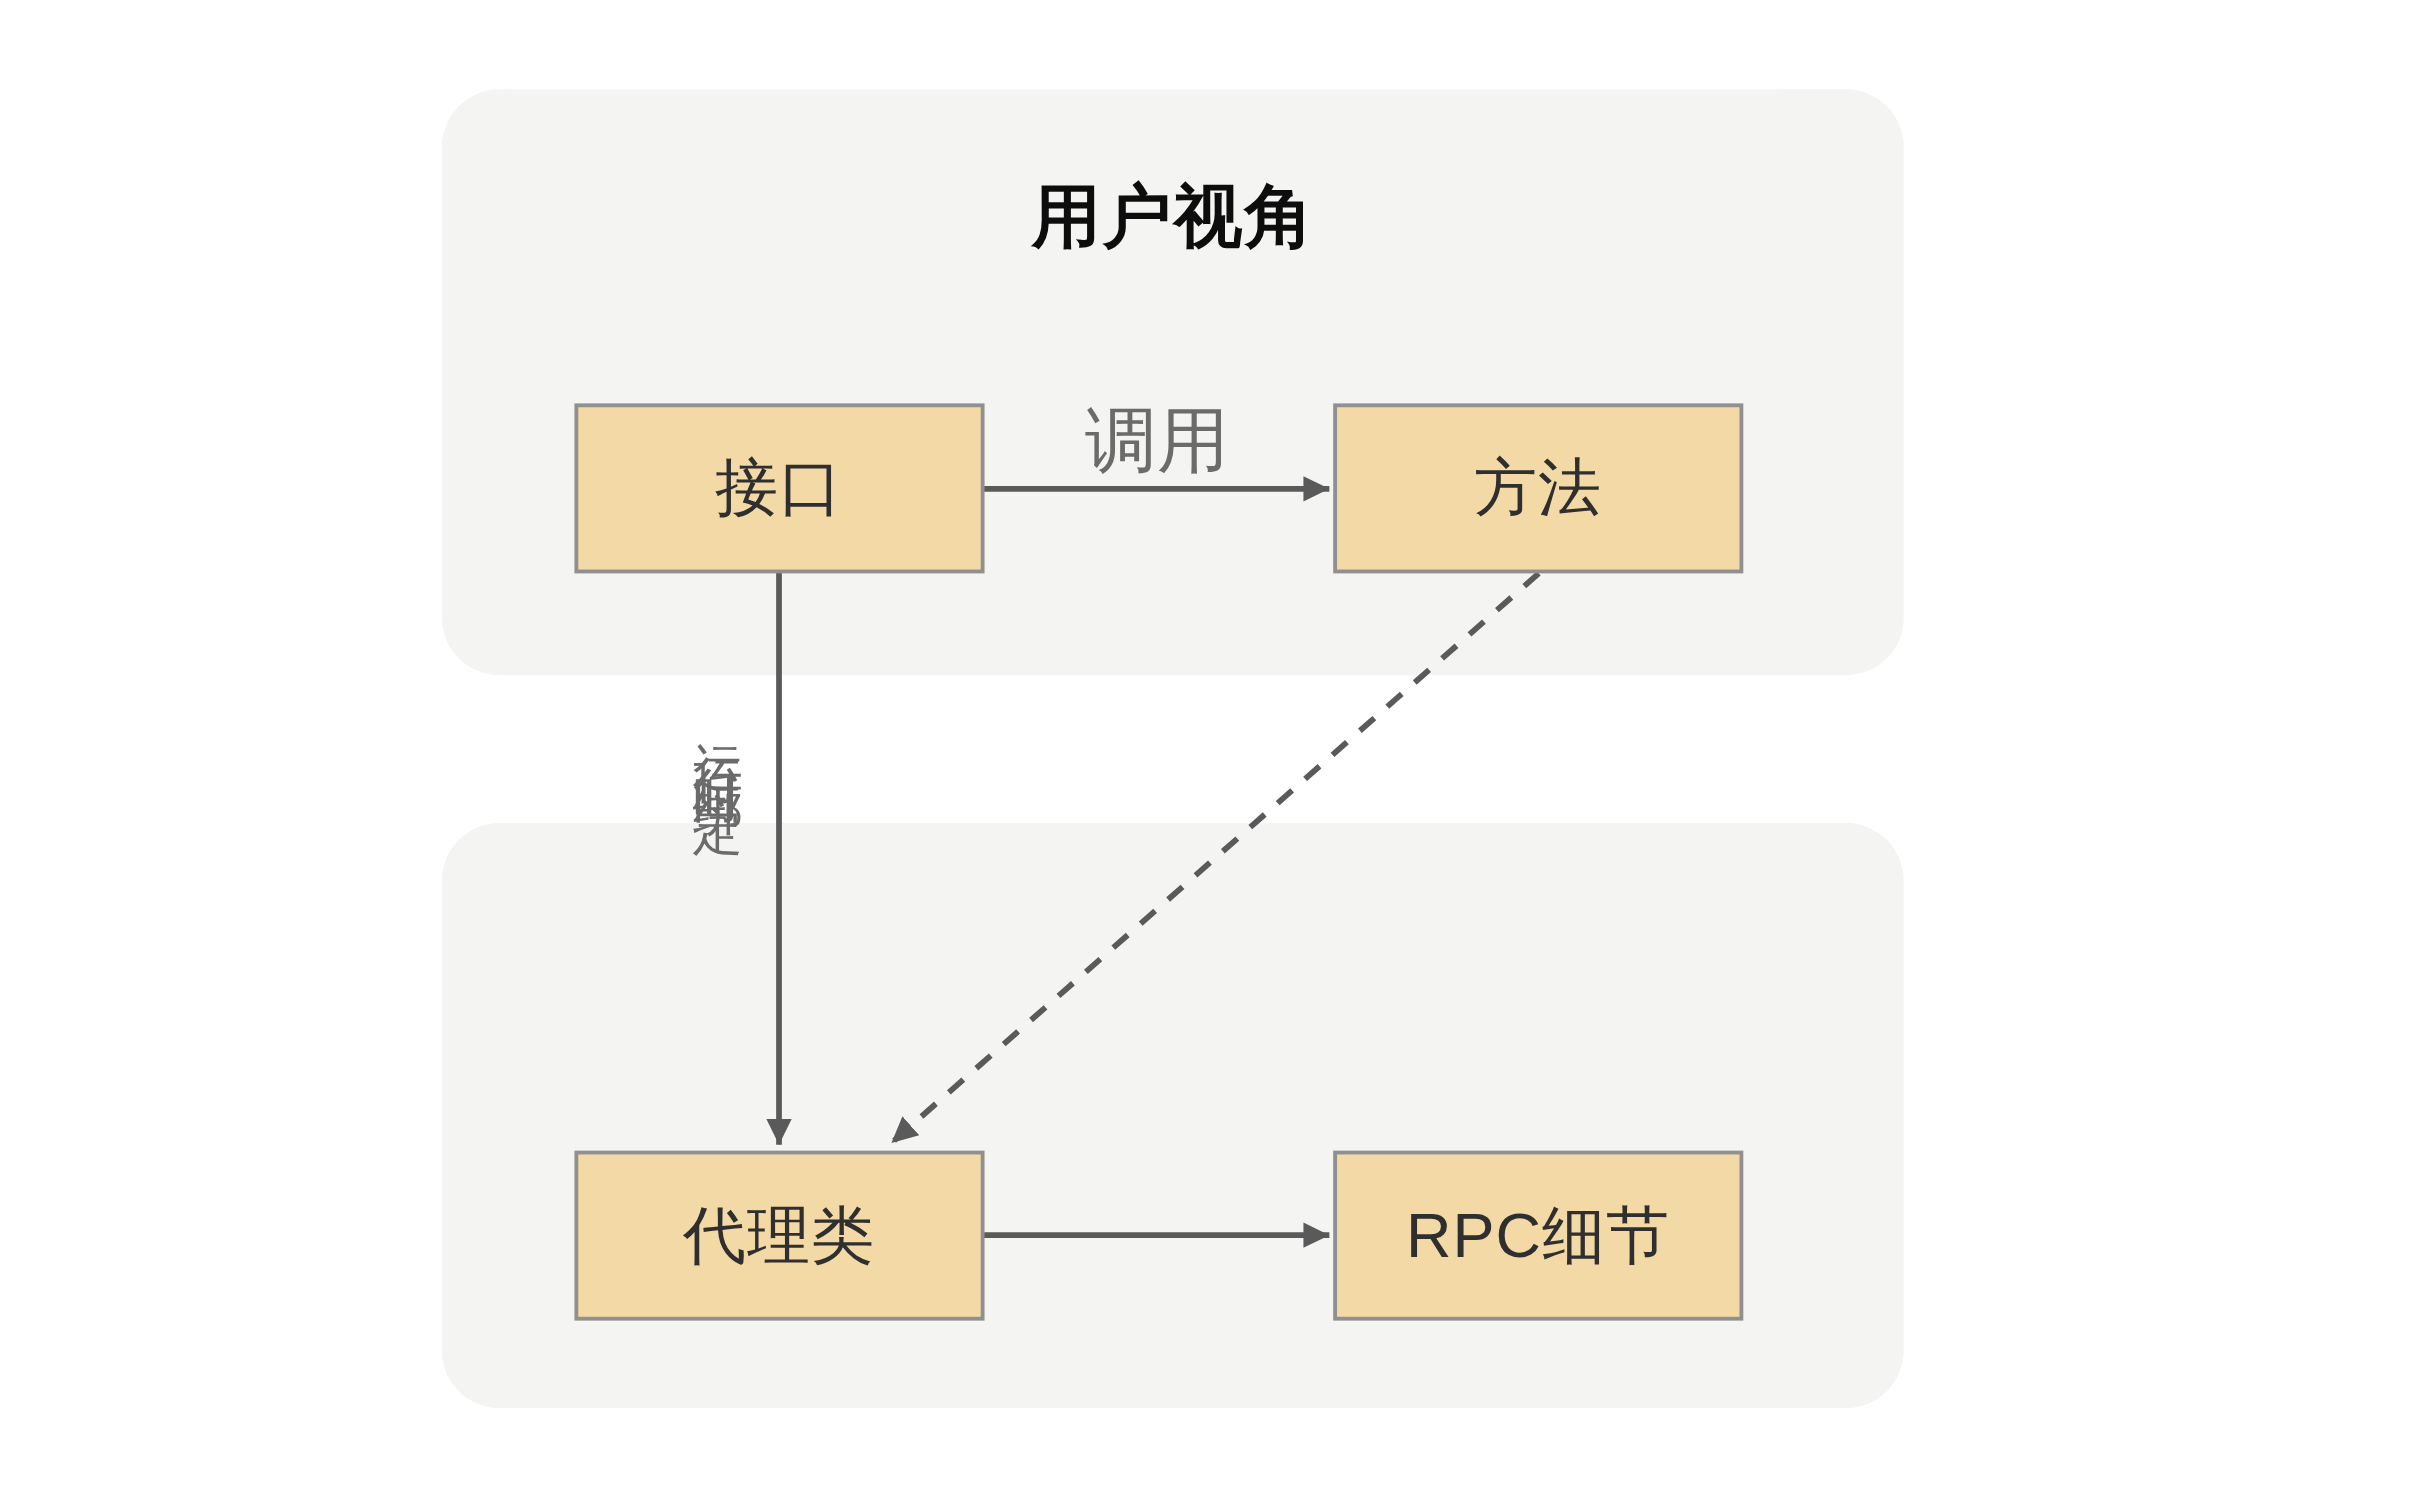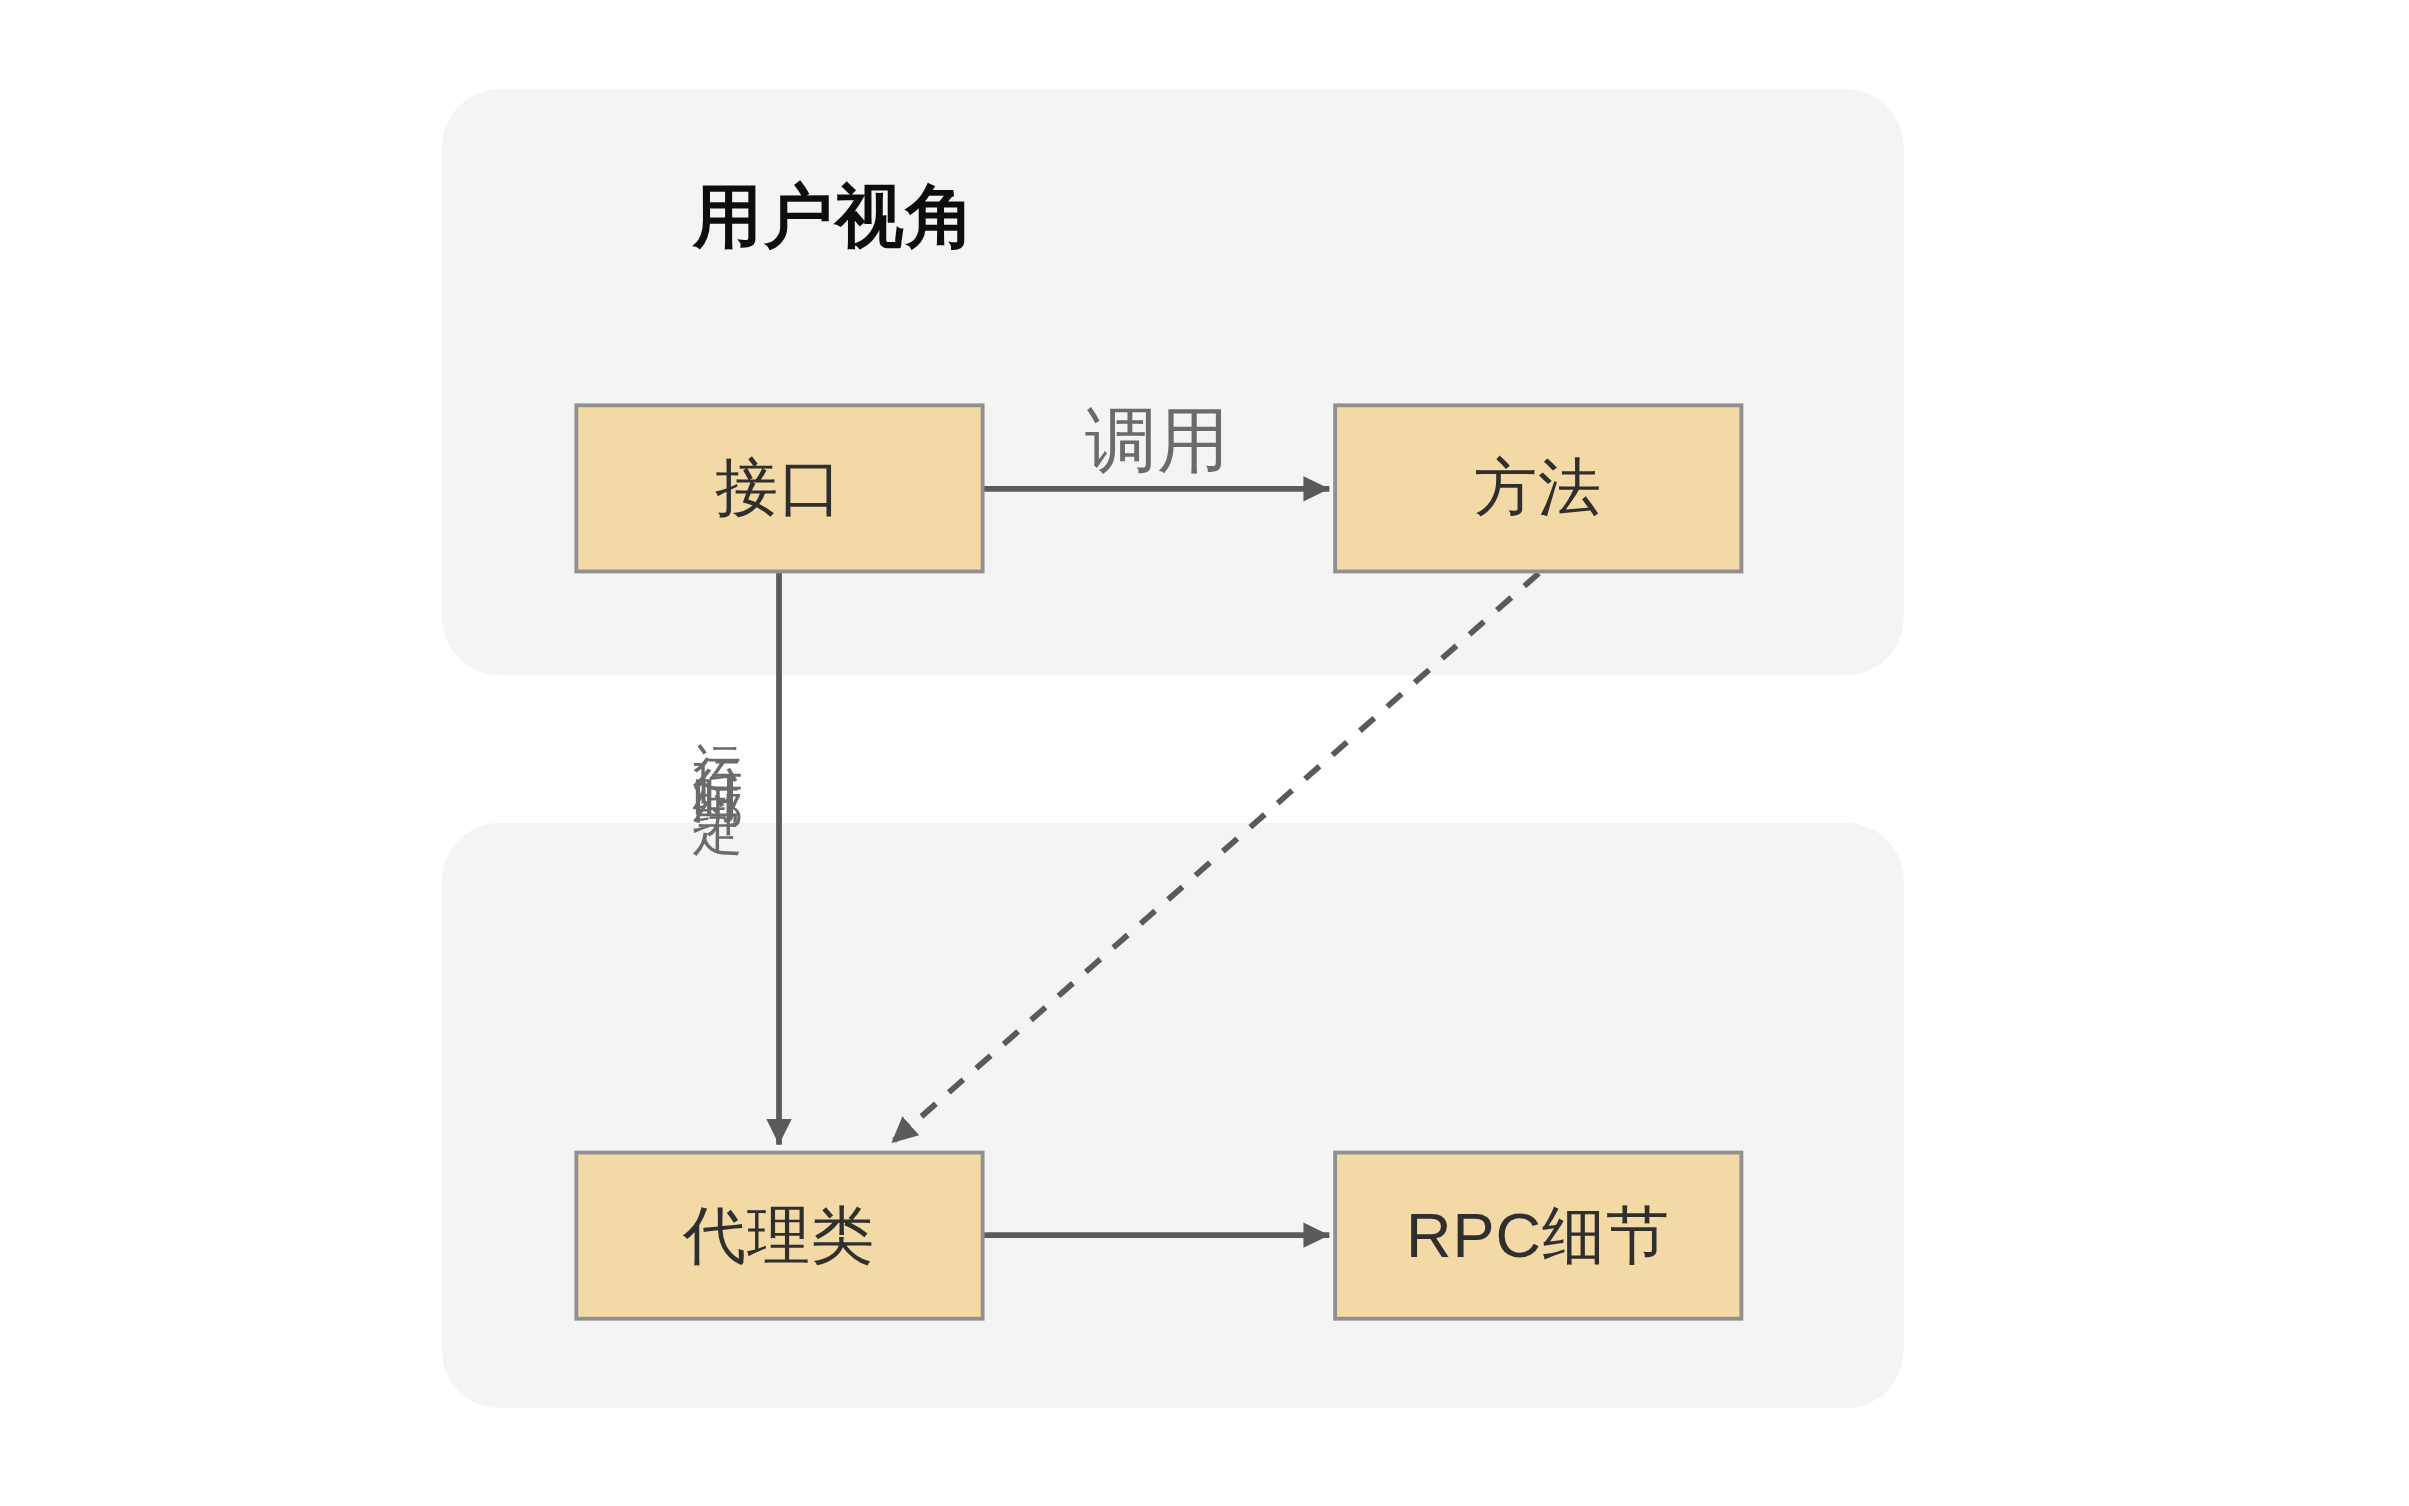--- a/index.html
+++ b/index.html
@@ -8,21 +8,21 @@
     width: 2409px;
     height: 1506px;
     background: #ffffff;
     font-family: "Liberation Sans", sans-serif;
     overflow: hidden;
   }
   #diagram-svg { position: absolute; left: 0; top: 0; }
   .overlay { position: absolute; }
   .diagram-title {
     left: 693px; top: 181px; width: 961px;
-    text-align: left;
+    text-align: center;
     font-size: 69px; font-weight: bold; color: #0d0d0d;
     line-height: 1.05; letter-spacing: 1.9px;
   }
   .edge-label-call {
     left: 965px; top: 403px; width: 384px;
     text-align: center;
     font-size: 72px; color: #6b6b6b; line-height: 1.05;
   }
   .edge-label-runtime {
     left: 692px; top: 702px;

